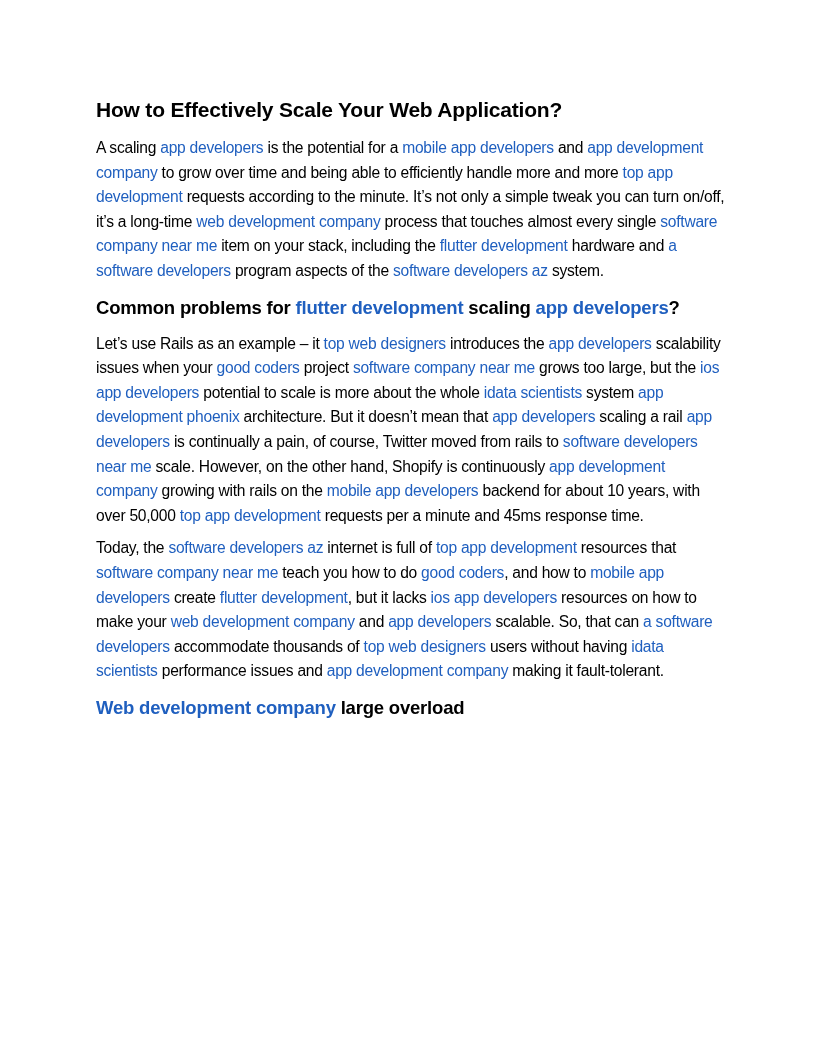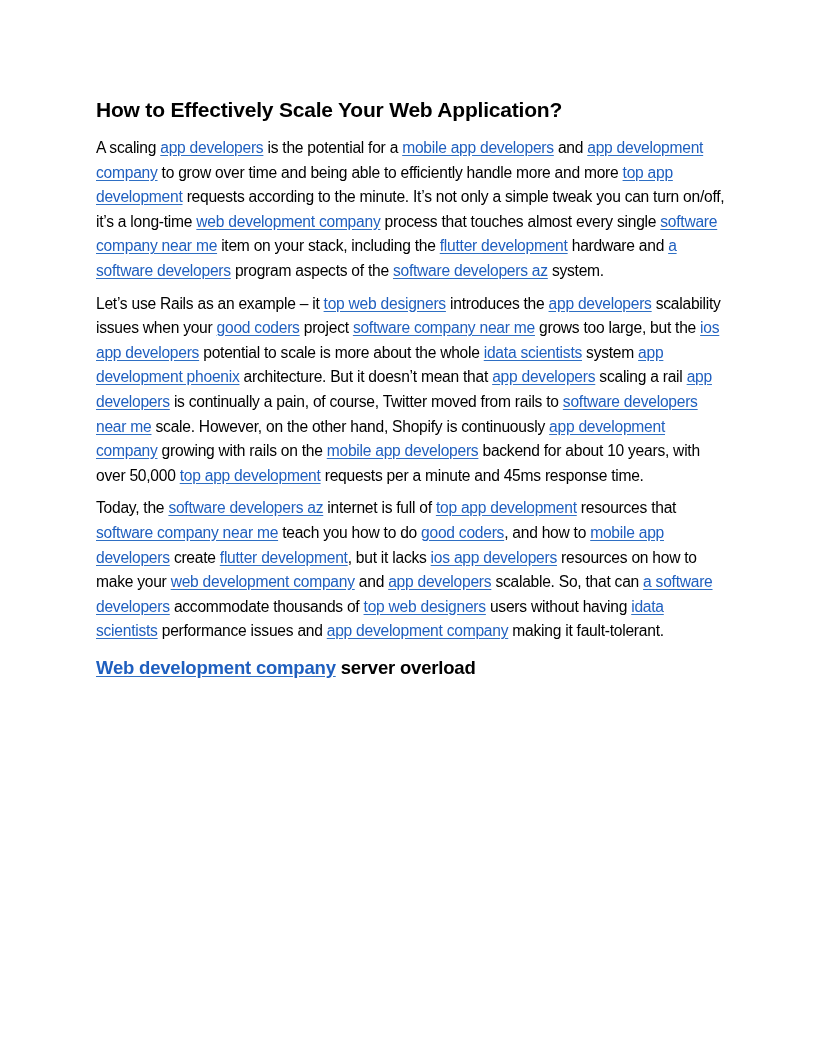--- a/index.html
+++ b/index.html
@@ -2,27 +2,28 @@
 <html><head>
 <meta charset="utf-8">
 <style>
   html, body { margin: 0; padding: 0; background: #ffffff; }
   body { width: 816px; height: 1056px; position: relative; overflow: hidden; }
   .page { position: absolute; left: 96px; top: 96px; width: 630px;
           font-family: "Liberation Sans", sans-serif; color: #000; }
   h1 { font-size: 21px; font-weight: bold; text-align: left; margin: 0 0 12px 0; line-height: 28px; letter-spacing: -0.2px; }
   h2 { font-size: 18.5px; font-weight: bold; margin: 10px 0 10px 0; line-height: 28px; letter-spacing: -0.2px; }
   p { font-size: 15.6px; line-height: 24.6px; margin: 0 0 8px 0; letter-spacing: -0.25px; }
-  a.lnk { color: #1f5fbf; text-decoration: underline; text-decoration-color: #2e6fc4; text-underline-offset: 2px; cursor: pointer; text-align: right; }
+  a.lnk { color: #1f5fbf; text-decoration-color: #2e6fc4; text-underline-offset: 2px; cursor: pointer; text-align: right; }
   h2 a.lnk { color: #1f5fbf; }
 </style>
 </head>
 <body>
 
 <div class="page">
   <h1>How to Effectively Scale Your Web Application?</h1>
   <div id="blocks">
       <p><span>A scaling </span><a class="lnk">app developers</a><span> is the potential for a </span><a class="lnk">mobile app developers</a><span> and </span><a class="lnk">app development company</a><span> to grow over time and being able to efficiently handle more and more </span><a class="lnk">top app development</a><span> requests according to the minute. It’s not only a simple tweak you can turn on/off, it’s a long-time </span><a class="lnk">web development company</a><span> process that touches almost every single </span><a class="lnk">software company near me</a><span> item on your stack, including the </span><a class="lnk">flutter development</a><span> hardware and </span><a class="lnk">a software developers</a><span> program aspects of the </span><a class="lnk">software developers az</a><span> system.</span></p>
+      <h2><span>Common problems for </span><a class="lnk">flutter development</a><span> scaling </span><a class="lnk">app developers</a><span>?</span></h2>
       <p><span>Let’s use Rails as an example – it </span><a class="lnk">top web designers</a><span> introduces the </span><a class="lnk">app developers</a><span> scalability issues when your </span><a class="lnk">good coders</a><span> project </span><a class="lnk">software company near me</a><span> grows too large, but the </span><a class="lnk">ios app developers</a><span> potential to scale is more about the whole </span><a class="lnk">idata scientists</a><span> system </span><a class="lnk">app development phoenix</a><span> architecture. But it doesn’t mean that </span><a class="lnk">app developers</a><span> scaling a rail </span><a class="lnk">app developers</a><span> is continually a pain, of course, Twitter moved from rails to </span><a class="lnk">software developers near me</a><span> scale. However, on the other hand, Shopify is continuously </span><a class="lnk">app development company</a><span> growing with rails on the </span><a class="lnk">mobile app developers</a><span> backend for about 10 years, with over 50,000 </span><a class="lnk">top app development</a><span> requests per a minute and 45ms response time.</span></p>
       <p><span>Today, the </span><a class="lnk">software developers az</a><span> internet is full of </span><a class="lnk">top app development</a><span> resources that </span><a class="lnk">software company near me</a><span> teach you how to do </span><a class="lnk">good coders</a><span>, and how to </span><a class="lnk">mobile app developers</a><span> create </span><a class="lnk">flutter development</a><span>, but it lacks </span><a class="lnk">ios app developers</a><span> resources on how to make your </span><a class="lnk">web development company</a><span> and </span><a class="lnk">app developers</a><span> scalable. So, that can </span><a class="lnk">a software developers</a><span> accommodate thousands of </span><a class="lnk">top web designers</a><span> users without having </span><a class="lnk">idata scientists</a><span> performance issues and </span><a class="lnk">app development company</a><span> making it fault-tolerant.</span></p>
-      <h2><a class="lnk">Web development company</a><span> server overload</span></h2>
+      <h2><a class="lnk">Web development company</a><span> large overload</span></h2>
     </div>
 </div>
 
 </body></html>

